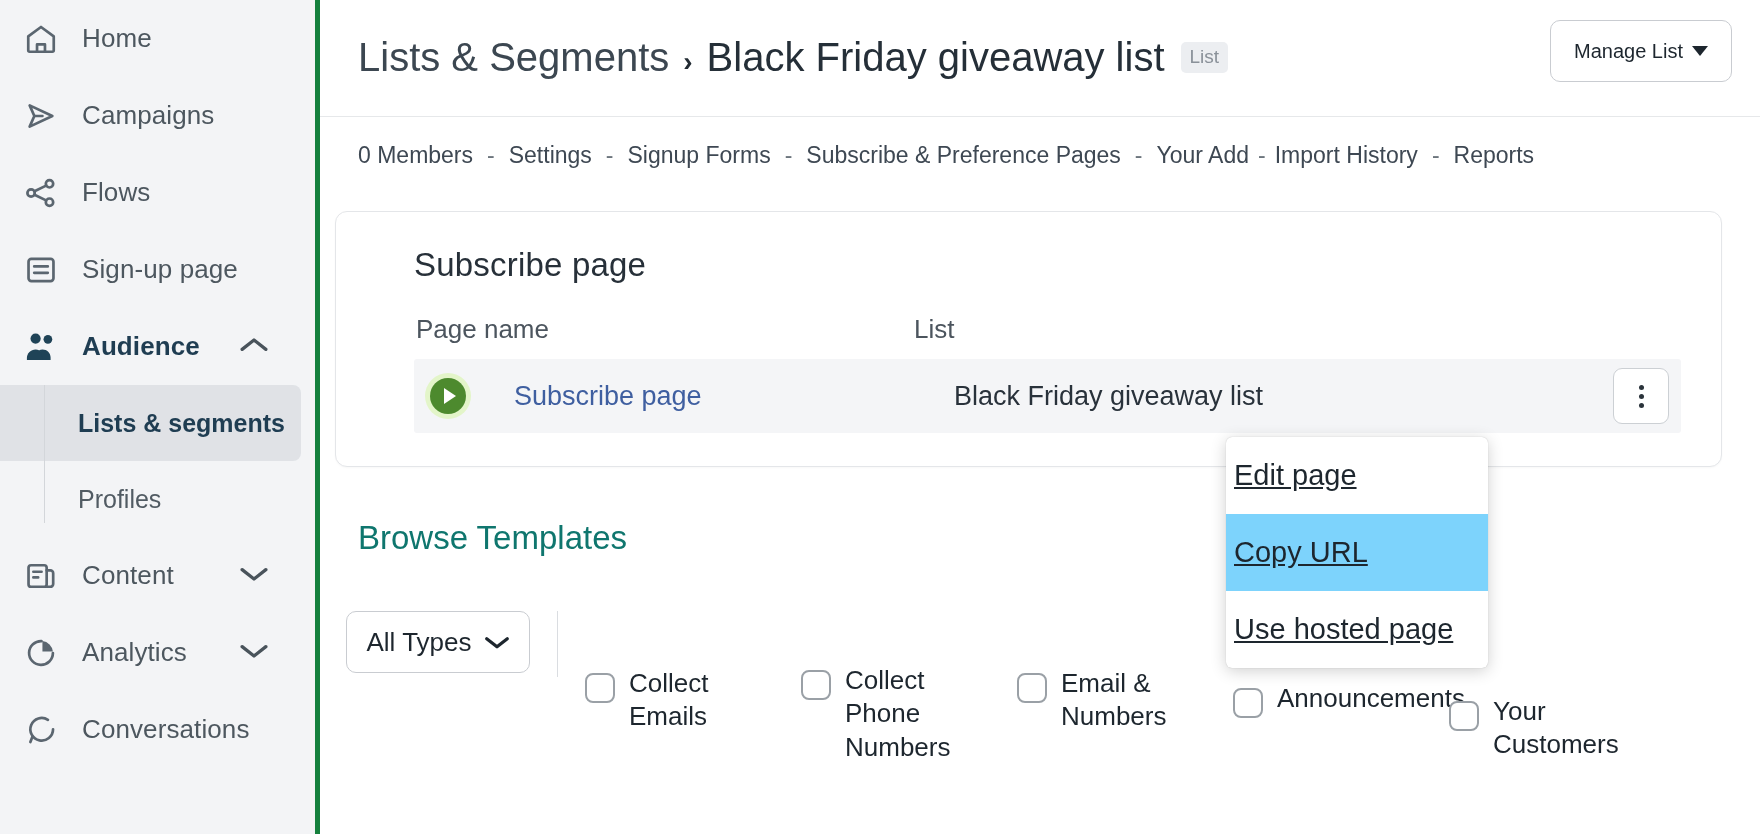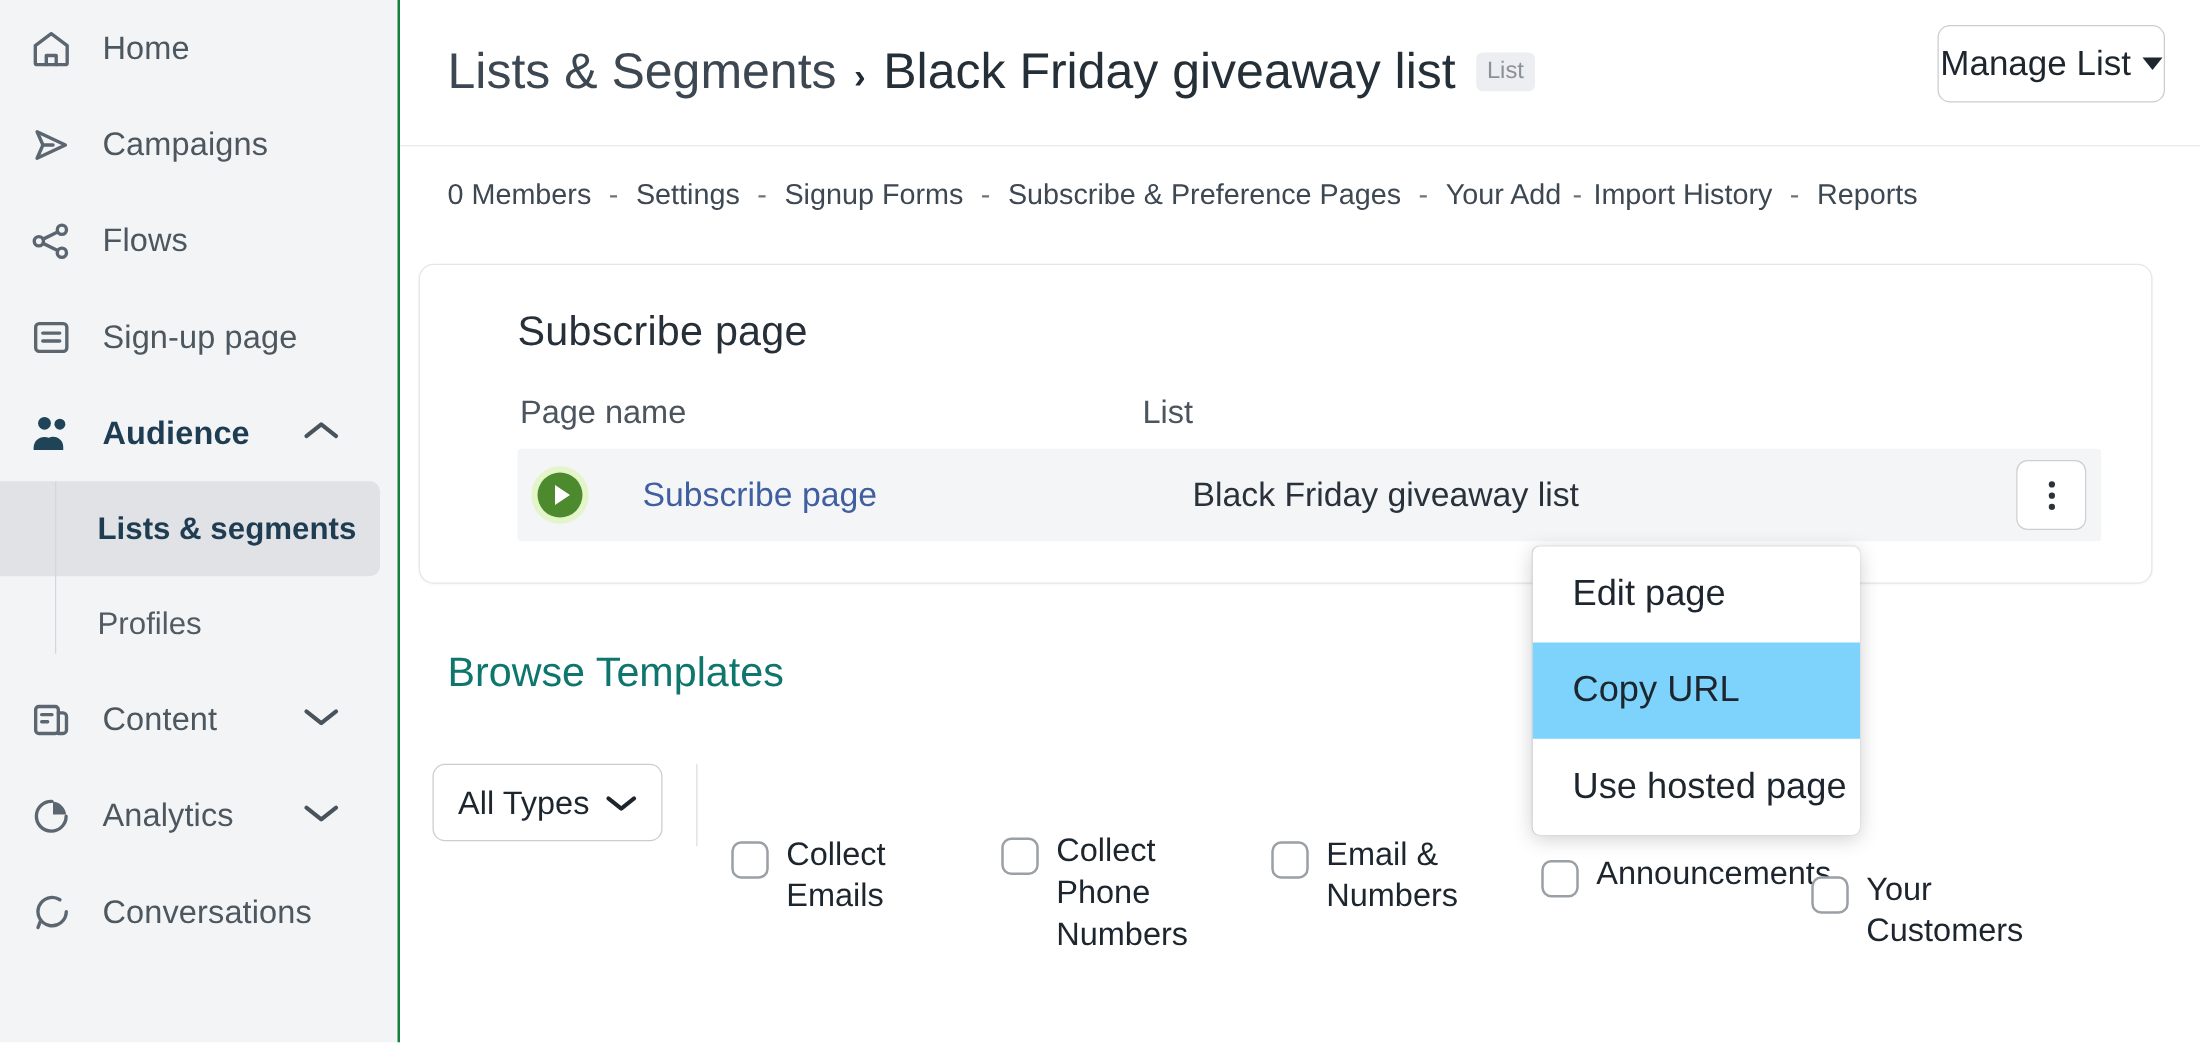--- a/index.html
+++ b/index.html
@@ -8,21 +8,21 @@
     font-family: "Liberation Sans", sans-serif;
     background: #ffffff;
     overflow: hidden;
   }
   .app { position: relative; width: 1760px; height: 834px; display: flex; }
 
   
   .sidebar {
     width: 320px; height: 834px;
     background: #f3f4f6;
-    border-right: 2px solid #15803d;
+    border-right: 5px solid #15803d;
     position: relative;
     flex: 0 0 320px;
     overflow: hidden;
   }
   .nav-item {
     display: flex; align-items: center;
     height: 77px;
     padding-left: 22px;
     cursor: pointer;
     position: relative;
@@ -91,21 +91,21 @@
     border-radius: 5px;
     vertical-align: middle;
     position: relative; top: -8px;
   }
   .manage-btn {
     position: absolute; right: 28px; top: 20px;
     width: 182px; height: 62px;
     border: 1px solid #c9ccd1;
     border-radius: 10px;
     background: #fff;
-    font-size: 28px;
+    font-size: 20px;
     color: #1d262e;
     display: flex; align-items: center; justify-content: center;
     gap: 9px;
     cursor: pointer;
   }
   .caret-down {
     width: 0; height: 0;
     border-left: 8px solid transparent;
     border-right: 8px solid transparent;
     border-top: 10px solid #1d262e;
@@ -242,25 +242,26 @@
     width: 262px;
     background: #fff;
     border-radius: 6px;
     box-shadow: 0 3px 16px rgba(0,0,0,.19), 0 0 1px rgba(0,0,0,.25);
     overflow: hidden;
     z-index: 40;
   }
   .dd-item {
     height: 77px;
     display: flex; align-items: center;
-    padding-left: 32px;
+    padding-left: 8px;
     font-size: 29px;
     color: #1d262e;
     cursor: pointer;
     white-space: nowrap;
+    text-decoration: underline;
   }
   .dd-item.hover { background: #7dd3fc; }
 </style>
 </head>
 <body>
 
 <div class="app">
 
   <nav class="sidebar">
 

